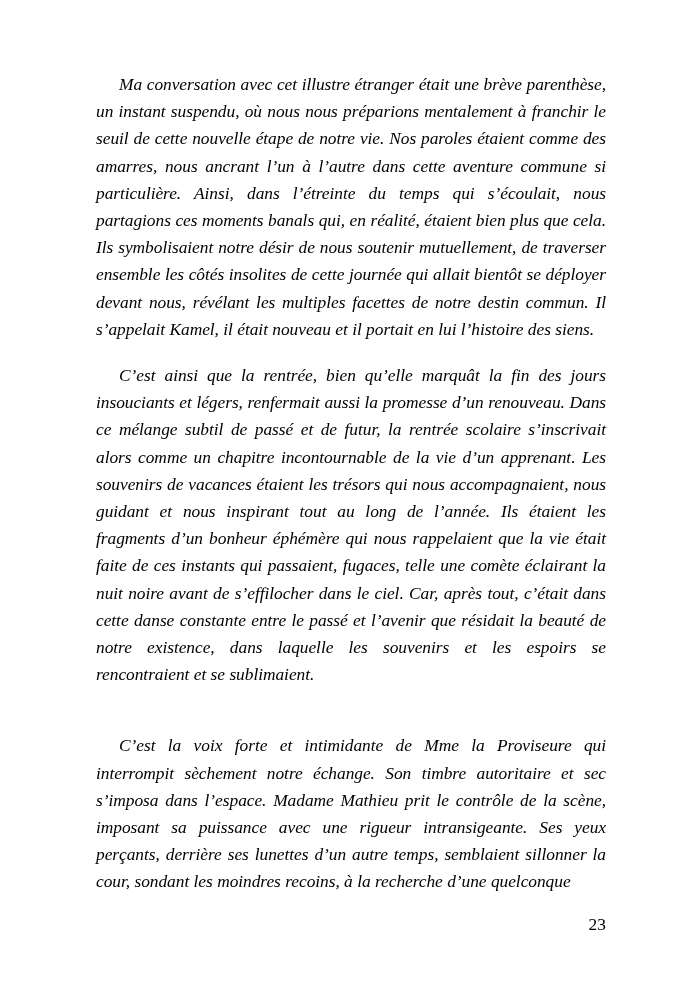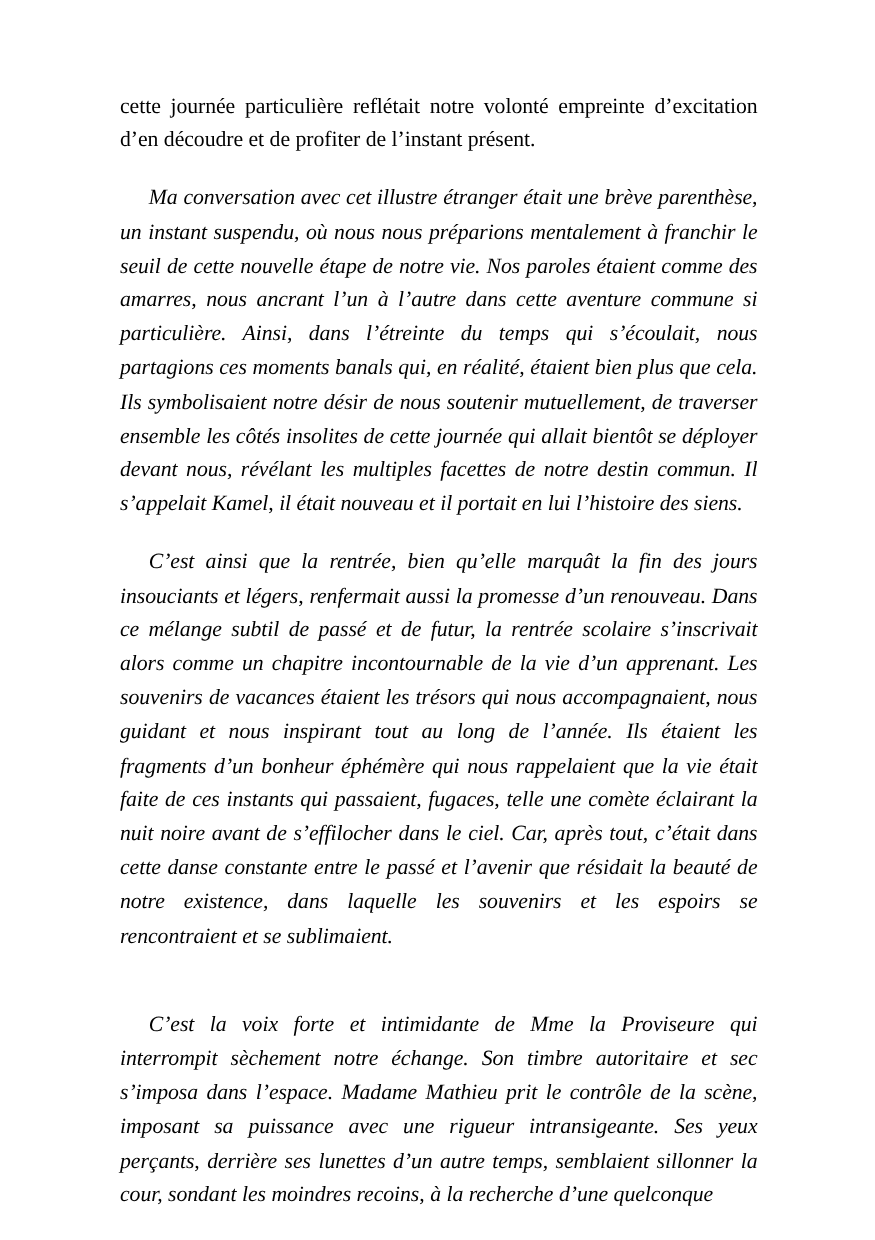--- a/index.html
+++ b/index.html
@@ -69,24 +69,24 @@
     color: #000000;
   }
 </style>
 </head>
 <body>
 
 <div class="page">
 
   <div class="text-block">
 
-    <p class="para continuation">cette journée particulière reflétait notre volonté empreinte d’excitation d’en découdre et de profiter de l’instant présent.</p>
 
     <p class="para indented">Ma conversation avec cet illustre étranger était une brève parenthèse, un instant suspendu, où nous nous préparions mentalement à franchir le seuil de cette nouvelle étape de notre vie. Nos paroles étaient comme des amarres, nous ancrant l’un à l’autre dans cette aventure commune si particulière. Ainsi, dans l’étreinte du temps qui s’écoulait, nous partagions ces moments banals qui, en réalité, étaient bien plus que cela. Ils symbolisaient notre désir de nous soutenir mutuellement, de traverser ensemble les côtés insolites de cette journée qui allait bientôt se déployer devant nous, révélant les multiples facettes de notre destin commun. Il s’appelait Kamel, il était nouveau et il portait en lui l’histoire des siens.</p>
 
     <p class="para indented">C’est ainsi que la rentrée, bien qu’elle marquât la fin des jours insouciants et légers, renfermait aussi la promesse d’un renouveau. Dans ce mélange subtil de passé et de futur, la rentrée scolaire s’inscrivait alors comme un chapitre incontournable de la vie d’un apprenant. Les souvenirs de vacances étaient les trésors qui nous accompagnaient, nous guidant et nous inspirant tout au long de l’année. Ils étaient les fragments d’un bonheur éphémère qui nous rappelaient que la vie était faite de ces instants qui passaient, fugaces, telle une comète éclairant la nuit noire avant de s’effilocher dans le ciel. Car, après tout, c’était dans cette danse constante entre le passé et l’avenir que résidait la beauté de notre existence, dans laquelle les souvenirs et les espoirs se rencontraient et se sublimaient.</p>
 
     <p class="para indented">C’est la voix forte et intimidante de Mme la Proviseure qui interrompit sèchement notre échange. Son timbre autoritaire et sec s’imposa dans l’espace. Madame Mathieu prit le contrôle de la scène, imposant sa puissance avec une rigueur intransigeante. Ses yeux perçants, derrière ses lunettes d’un autre temps, semblaient sillonner la cour, sondant les moindres recoins, à la recherche d’une quelconque</p>
 
   </div>
 
+  <div class="page-number">23</div>
 
 </div>
 
 </body></html>

